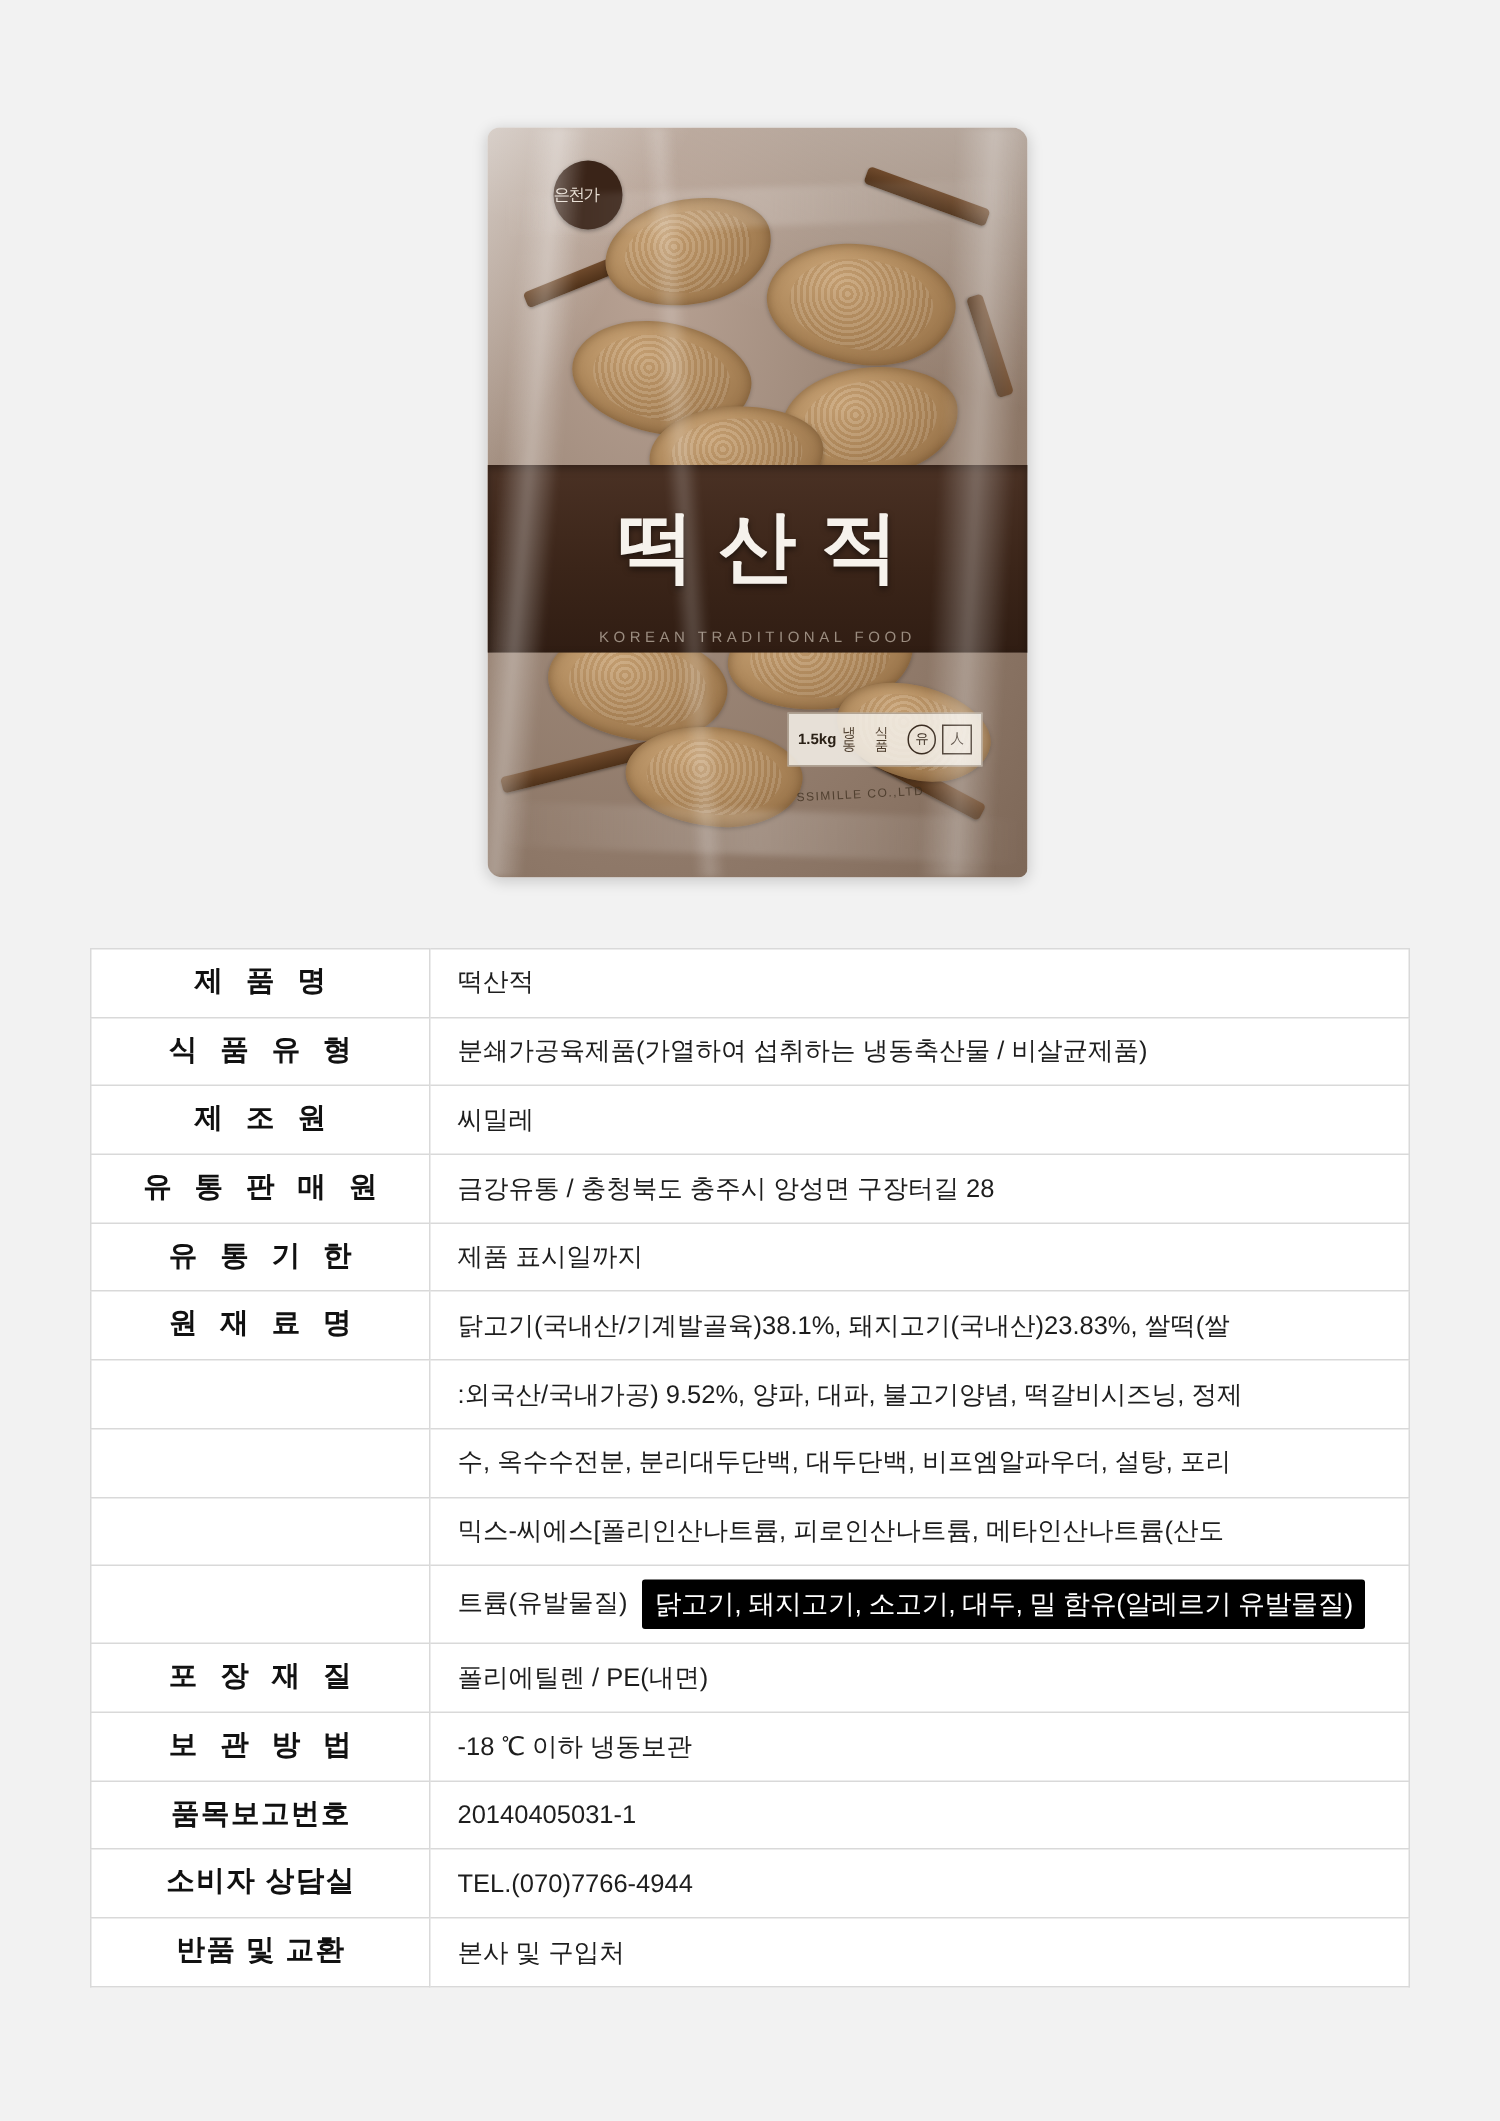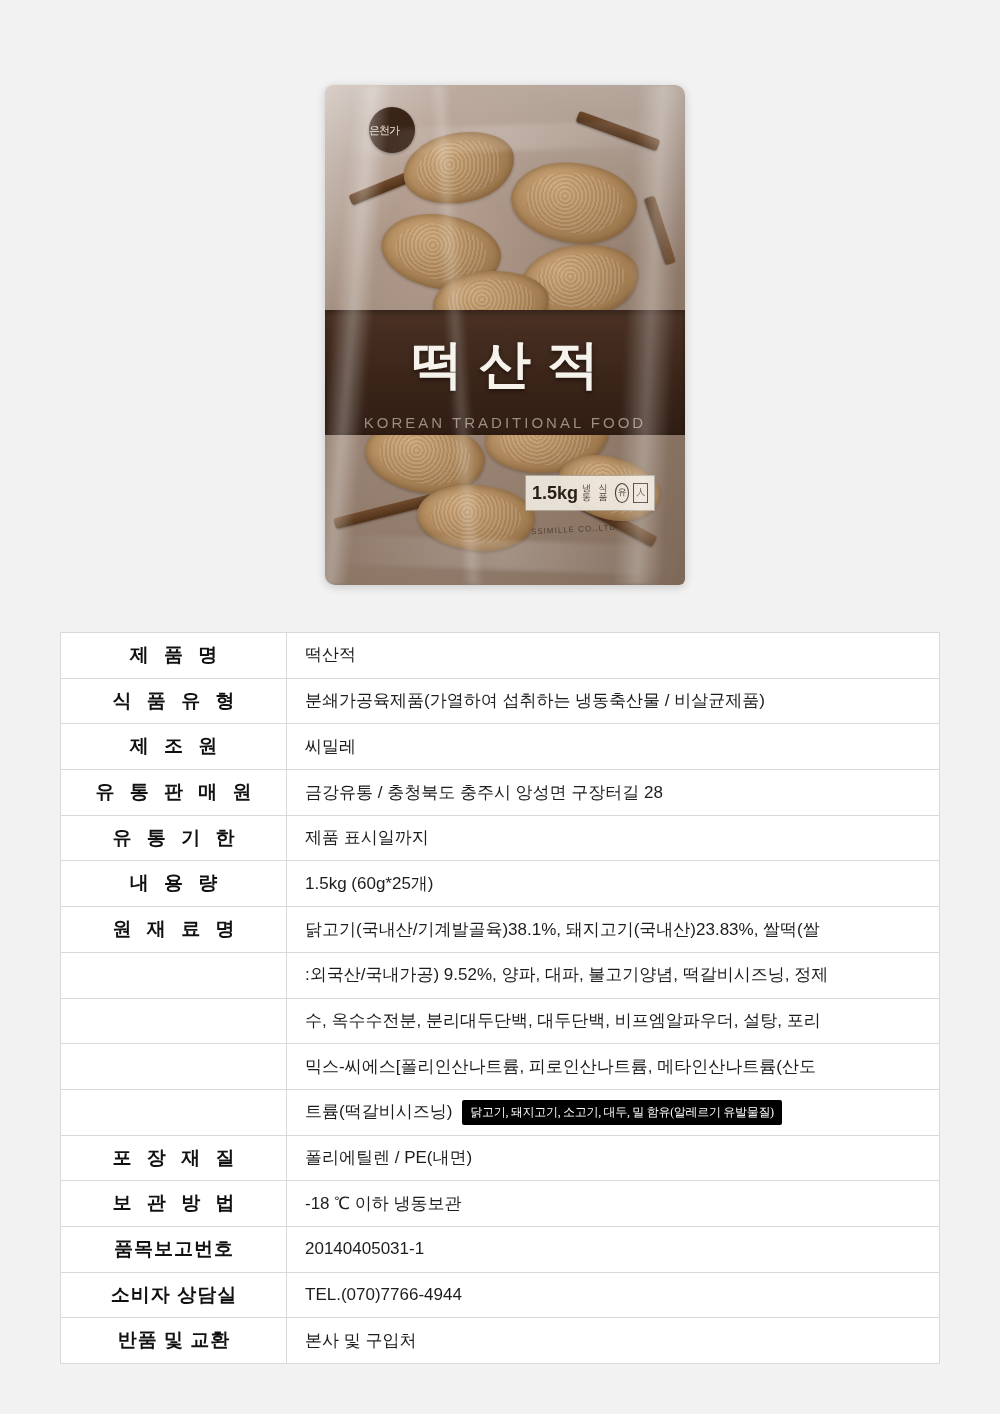--- a/index.html
+++ b/index.html
@@ -104,21 +104,21 @@
     text-indent: 16px;
     text-shadow: 0 2px 4px rgba(0,0,0,0.5);
     font-family: "Liberation Serif", serif;
   }
   .band-sub {
     position: absolute;
     left: 0; right: 0;
     bottom: 4px;
     text-align: center;
     color: #9b8d80;
-    font-size: 15px;
+    font-size: 10px;
     letter-spacing: 3px;
   }
 
   .brand-mark {
     position: absolute;
     left: 44px;
     top: 22px;
     width: 46px;
     height: 46px;
     border-radius: 50%;
@@ -139,21 +139,21 @@
     height: 36px;
     background: rgba(242,238,230,0.88);
     border: 1px solid rgba(120,100,80,0.5);
     display: flex;
     align-items: center;
     gap: 4px;
     padding: 0 6px;
     box-sizing: border-box;
   }
   .weight-box .w {
-    font-size: 18px;
+    font-size: 10px;
     font-weight: bold;
     color: #2a2016;
   }
   .weight-box .mini {
     font-size: 9px;
     color: #4a3a2a;
     line-height: 1.05;
   }
   .weight-box .circ {
     width: 18px; height: 18px;
@@ -217,27 +217,26 @@
     line-height: 1.4;
   }
   .spec .val.ing {
     padding-top: 9px;
     padding-bottom: 9px;
   }
   .allergen {
     display: inline-block;
     background: #000;
     color: #fff;
-    font-size: 12px;
+    font-size: 18px;
     padding: 4px 8px;
     margin-left: 10px;
     border-radius: 2px;
     vertical-align: middle;
     letter-spacing: -0.3px;
-    font-family: Liberation Serif, serif;
   }
 </style>
 </head>
 <body>
 
 <div class="page">
 
   <div class="photo-area">
     <div class="bag">
 
@@ -297,44 +296,40 @@
         <td class="val">씨밀레</td>
       </tr>
       <tr>
         <td class="lab">유 통 판 매 원</td>
         <td class="val">금강유통 / 충청북도 충주시 앙성면 구장터길 28</td>
       </tr>
       <tr>
         <td class="lab">유 통 기 한</td>
         <td class="val">제품 표시일까지</td>
       </tr>
-      <tr>
-        <td class="lab">내 용 량</td>
-        <td class="val">1.5kg (60g*25개)</td>
-      </tr>
 
       <tr>
         <td class="lab">원 재 료 명</td>
         <td class="val ing">닭고기(국내산/기계발골육)38.1%, 돼지고기(국내산)23.83%, 쌀떡(쌀</td>
       </tr>
       <tr>
         <td class="lab">&nbsp;</td>
         <td class="val ing">:외국산/국내가공) 9.52%, 양파, 대파, 불고기양념, 떡갈비시즈닝, 정제</td>
       </tr>
       <tr>
         <td class="lab">&nbsp;</td>
         <td class="val ing">수, 옥수수전분, 분리대두단백, 대두단백, 비프엠알파우더, 설탕, 포리</td>
       </tr>
       <tr>
         <td class="lab">&nbsp;</td>
         <td class="val ing">믹스-씨에스[폴리인산나트륨, 피로인산나트륨, 메타인산나트륨(산도</td>
       </tr>
       <tr>
         <td class="lab">&nbsp;</td>
-        <td class="val ing"><span>트륨(떡갈비시즈닝)</span><span class="allergen">닭고기, 돼지고기, 소고기, 대두, 밀 함유(알레르기 유발물질)</span></td>
+        <td class="val ing"><span>트륨(유발물질)</span><span class="allergen">닭고기, 돼지고기, 소고기, 대두, 밀 함유(알레르기 유발물질)</span></td>
       </tr>
 
       <tr>
         <td class="lab">포 장 재 질</td>
         <td class="val">폴리에틸렌 / PE(내면)</td>
       </tr>
       <tr>
         <td class="lab">보 관 방 법</td>
         <td class="val">-18 ℃ 이하 냉동보관</td>
       </tr>

